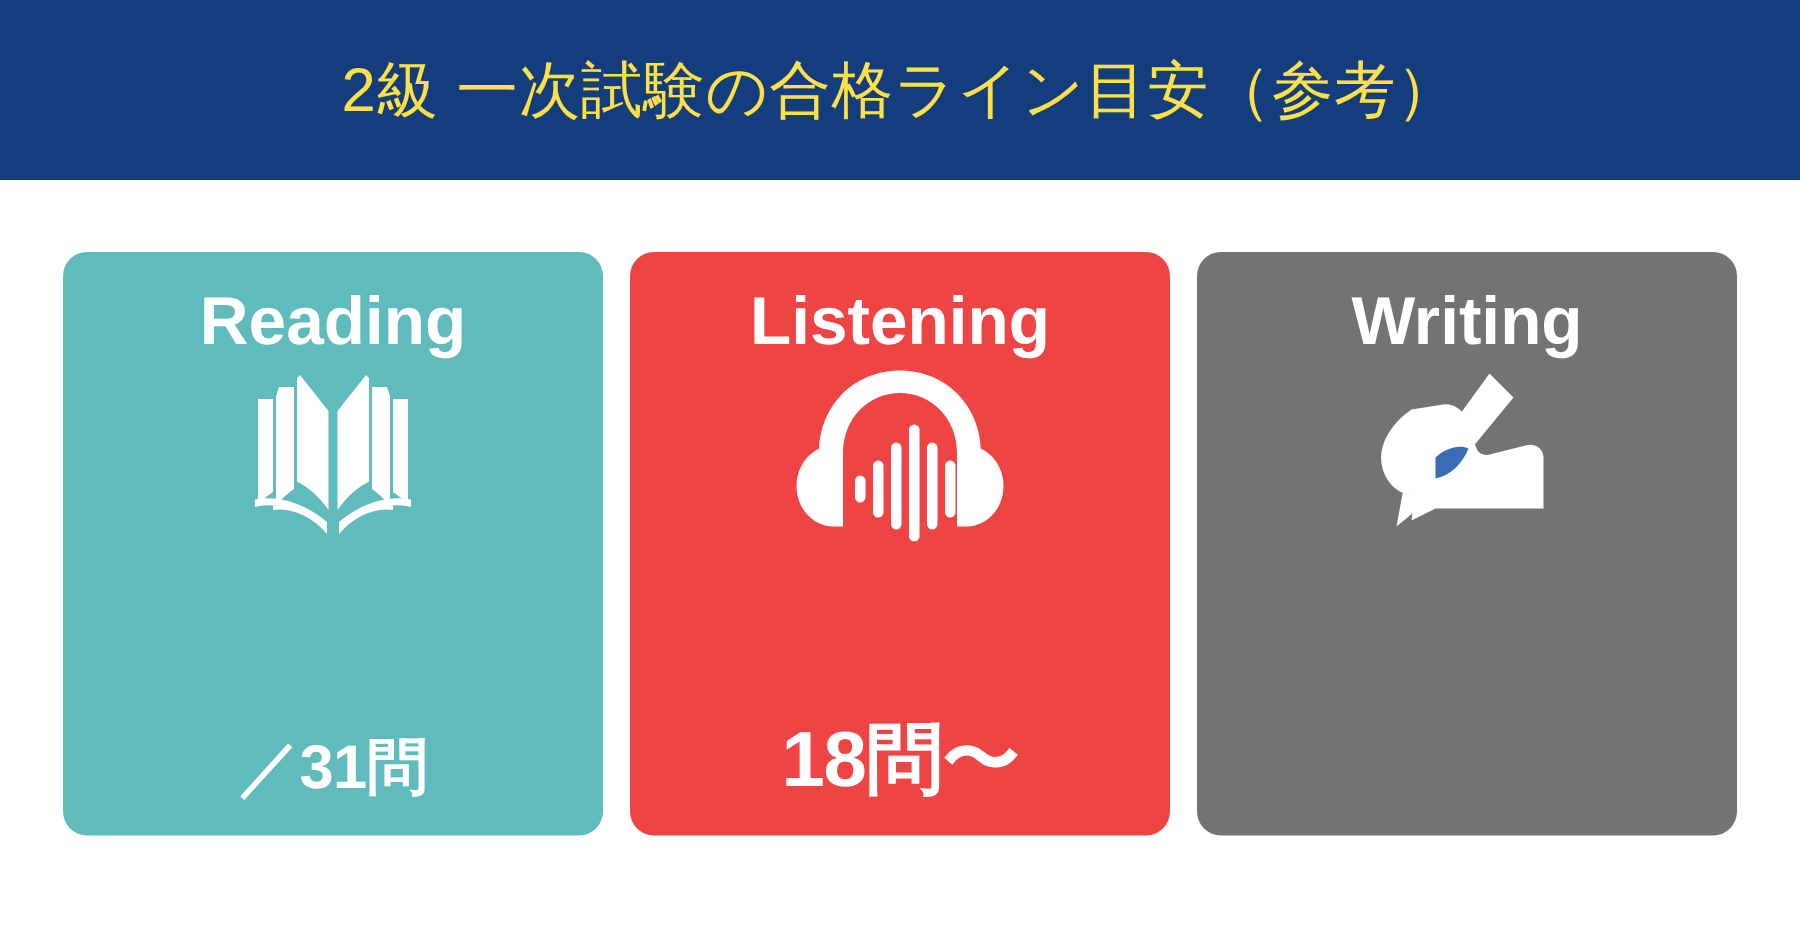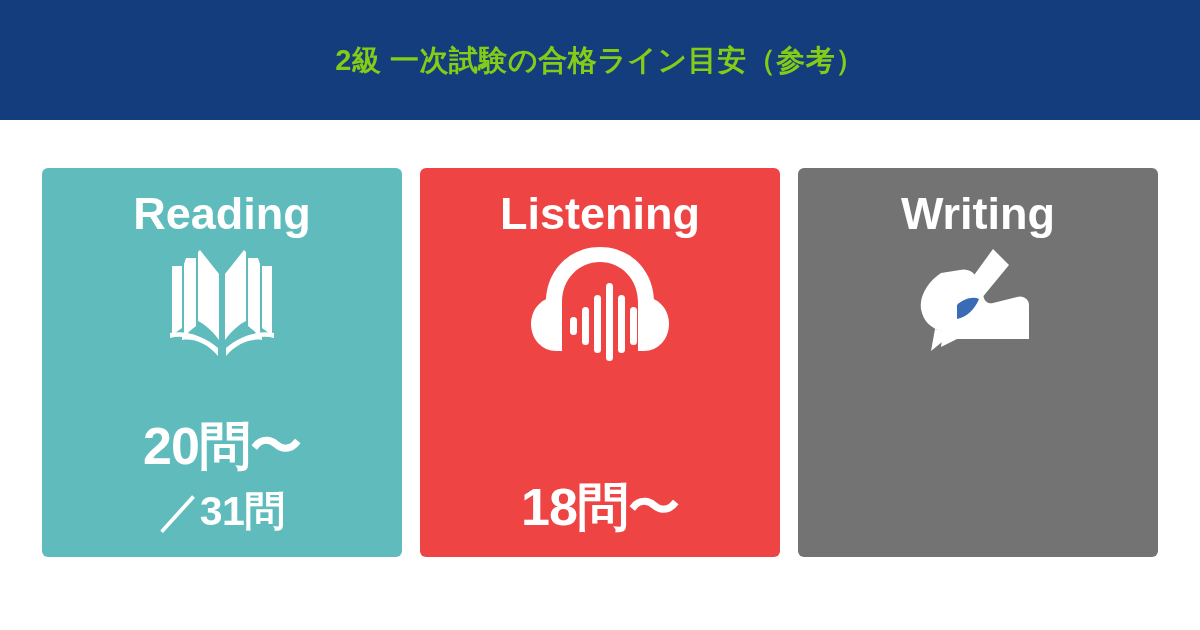--- a/index.html
+++ b/index.html
@@ -30,23 +30,23 @@
     left: 0;
     top: 0;
     width: 1200px;
     height: 120px;
     background: #133D7D;
     display: flex;
     align-items: center;
     justify-content: center;
   }
   .header-title {
-    color: #84cc16;
-    font-size: 29px;
-    font-weight: 700;
+    color: #fde047;
+    font-size: 41px;
+    font-weight: 400;
     letter-spacing: 0.5px;
     line-height: 1;
     white-space: nowrap;
     text-align: center;
   }
 
   
   .cards-row {
     position: absolute;
     left: 42px;
@@ -54,21 +54,21 @@
     width: 1116px;
     height: 389px;
     display: flex;
     justify-content: space-between;
     align-items: stretch;
   }
 
   .skill-card {
     width: 360px;
     height: 389px;
-    border-radius: 6px;
+    border-radius: 16px;
     box-sizing: border-box;
     display: flex;
     flex-direction: column;
     align-items: center;
     padding-top: 22px;
     padding-bottom: 8px;
     position: relative;
   }
 
   .card-reading   { background: #60BCBC; }
@@ -150,21 +150,20 @@
 
             <path d="M114 22 L104 22 L104 84 C104 84 110 88 114 92 Z"></path>
 
             <path d="M116 94 C102 90 82 96 68 110 L68 104 C82 92 100 86 116 89 Z"></path>
             <path d="M104 96 C92 94 78 100 68 112 L68 107 C78 97 92 92 104 93 Z"></path>
           </g>
         </svg>
       </div>
 
       <div class="card-score">
-        <div class="score-primary">20問〜</div>
         <div class="score-total">／31問</div>
       </div>
     </div>
 
     <div class="skill-card card-listening">
       <div class="card-label">Listening</div>
 
       <div class="card-icon">
         <svg width="148" height="116" viewBox="0 0 148 116" aria-hidden="true">
           <g fill="#ffffff">

